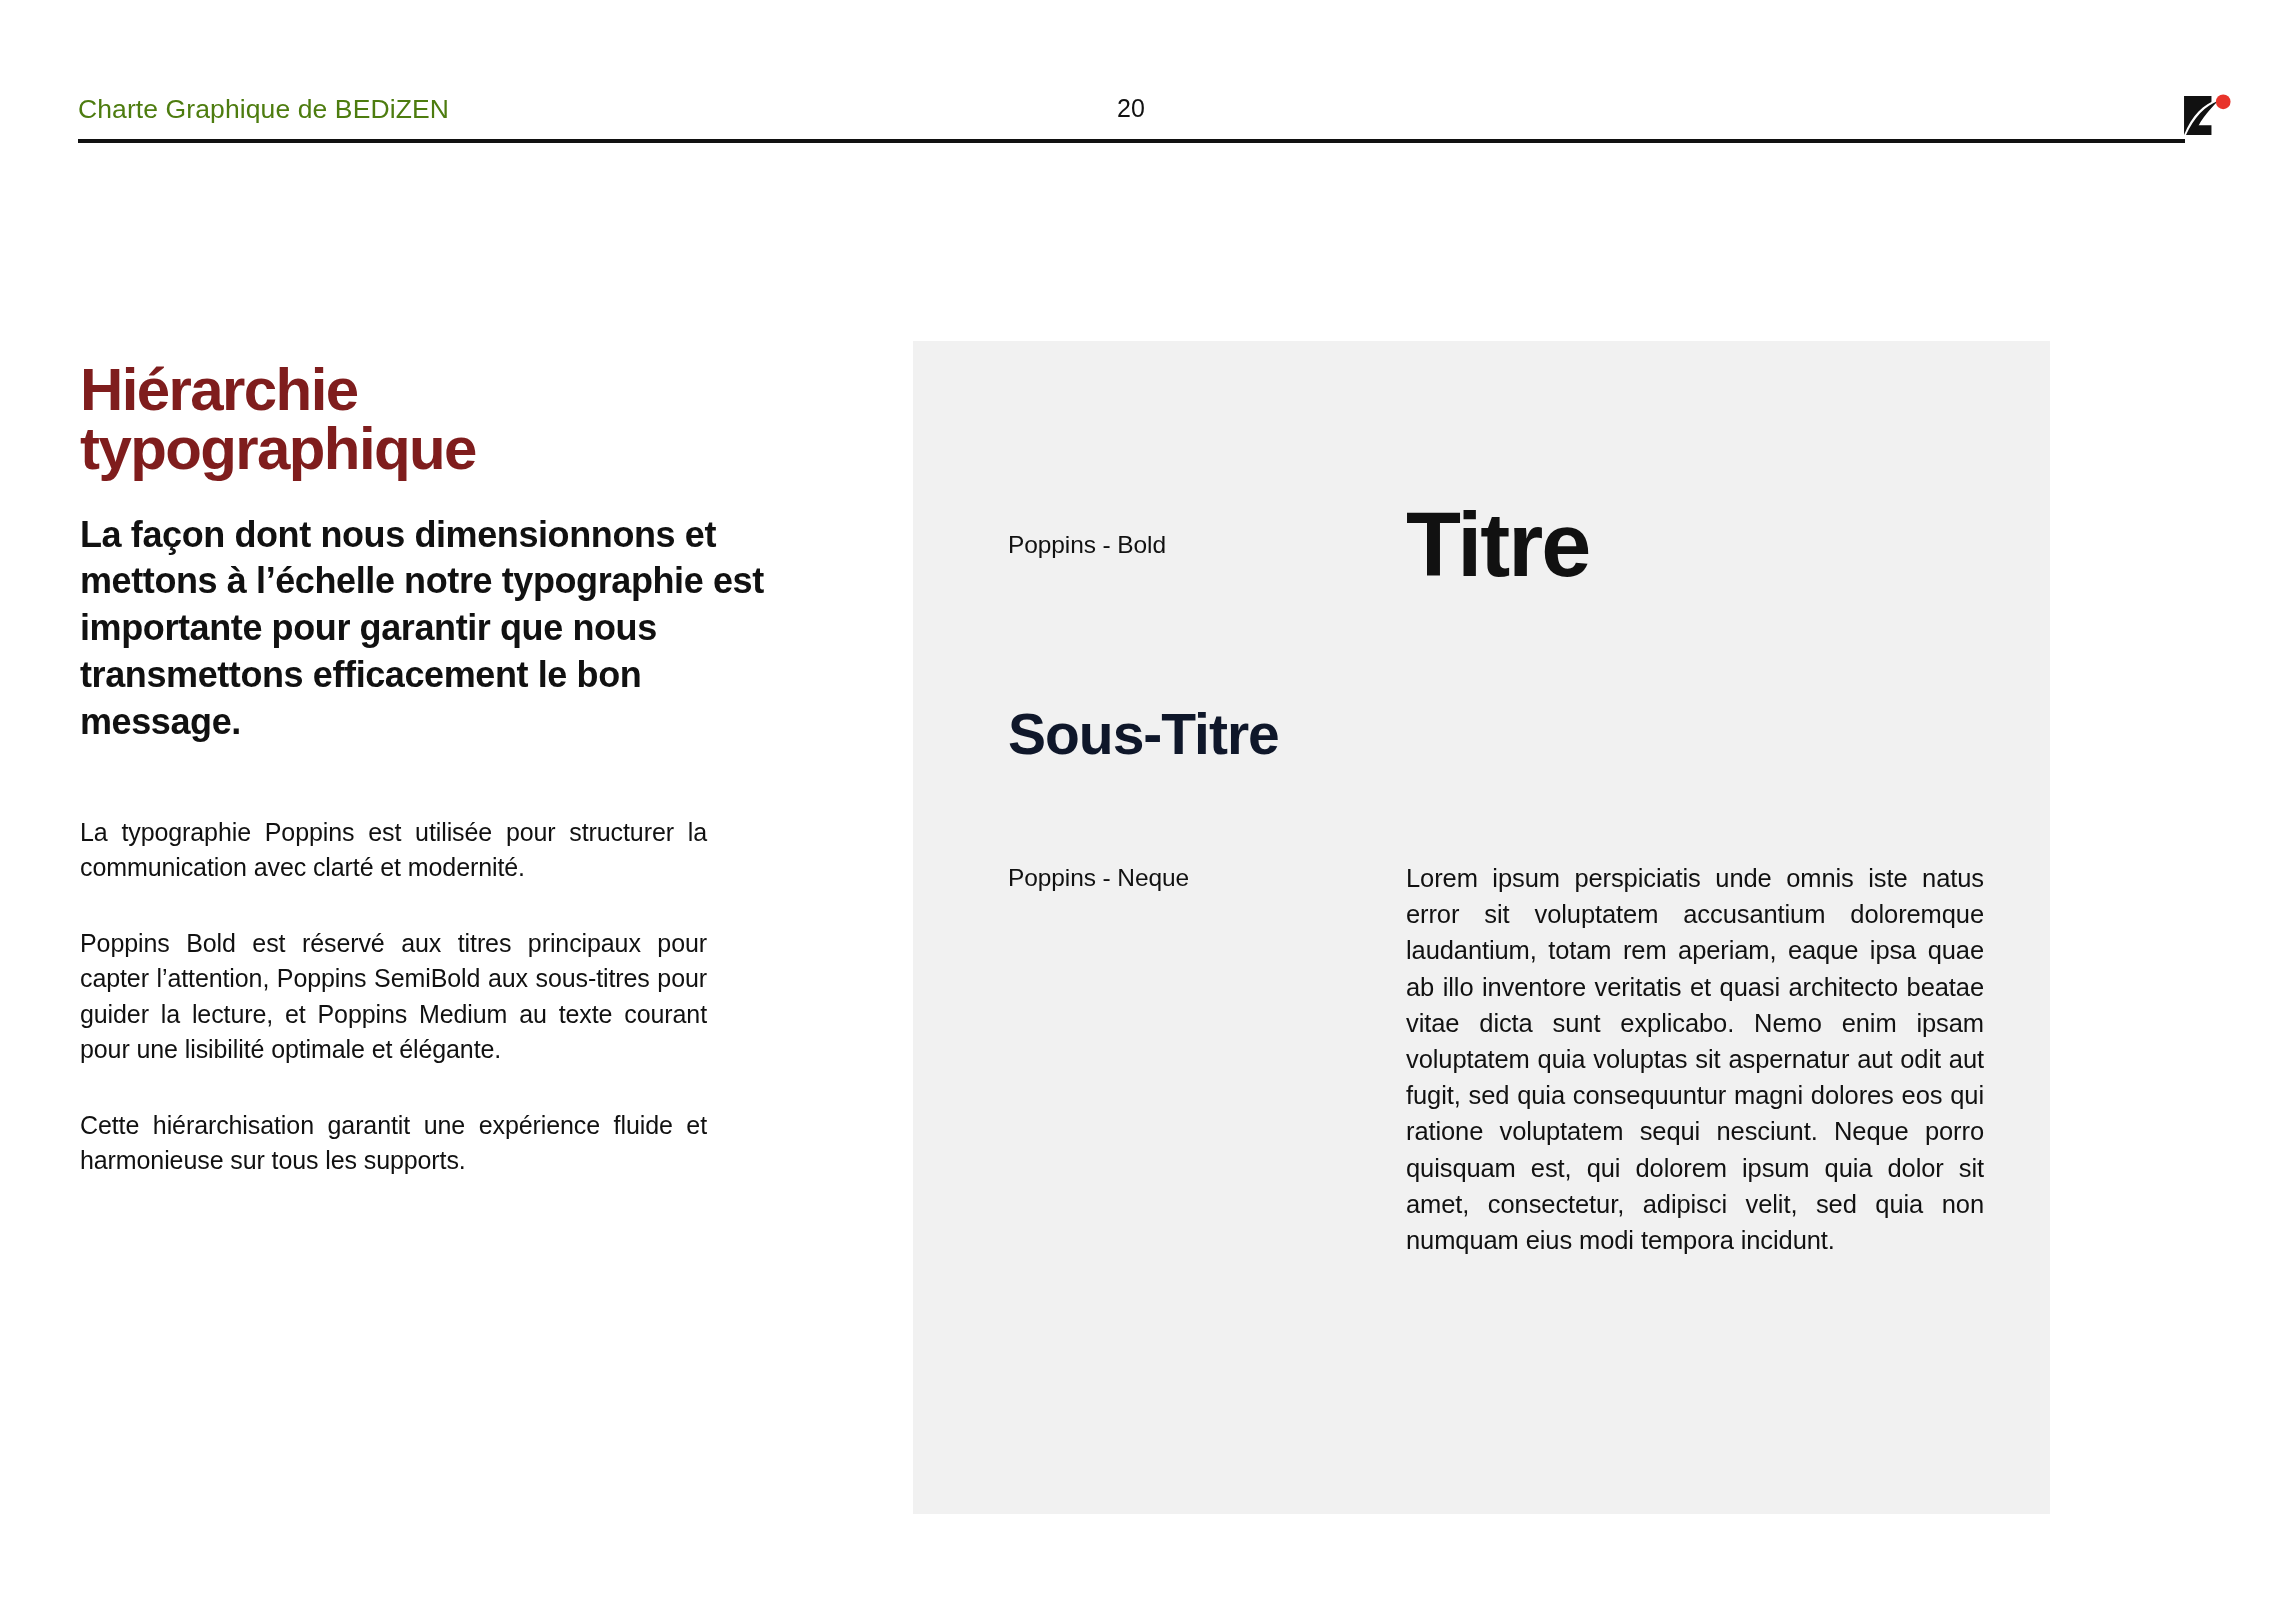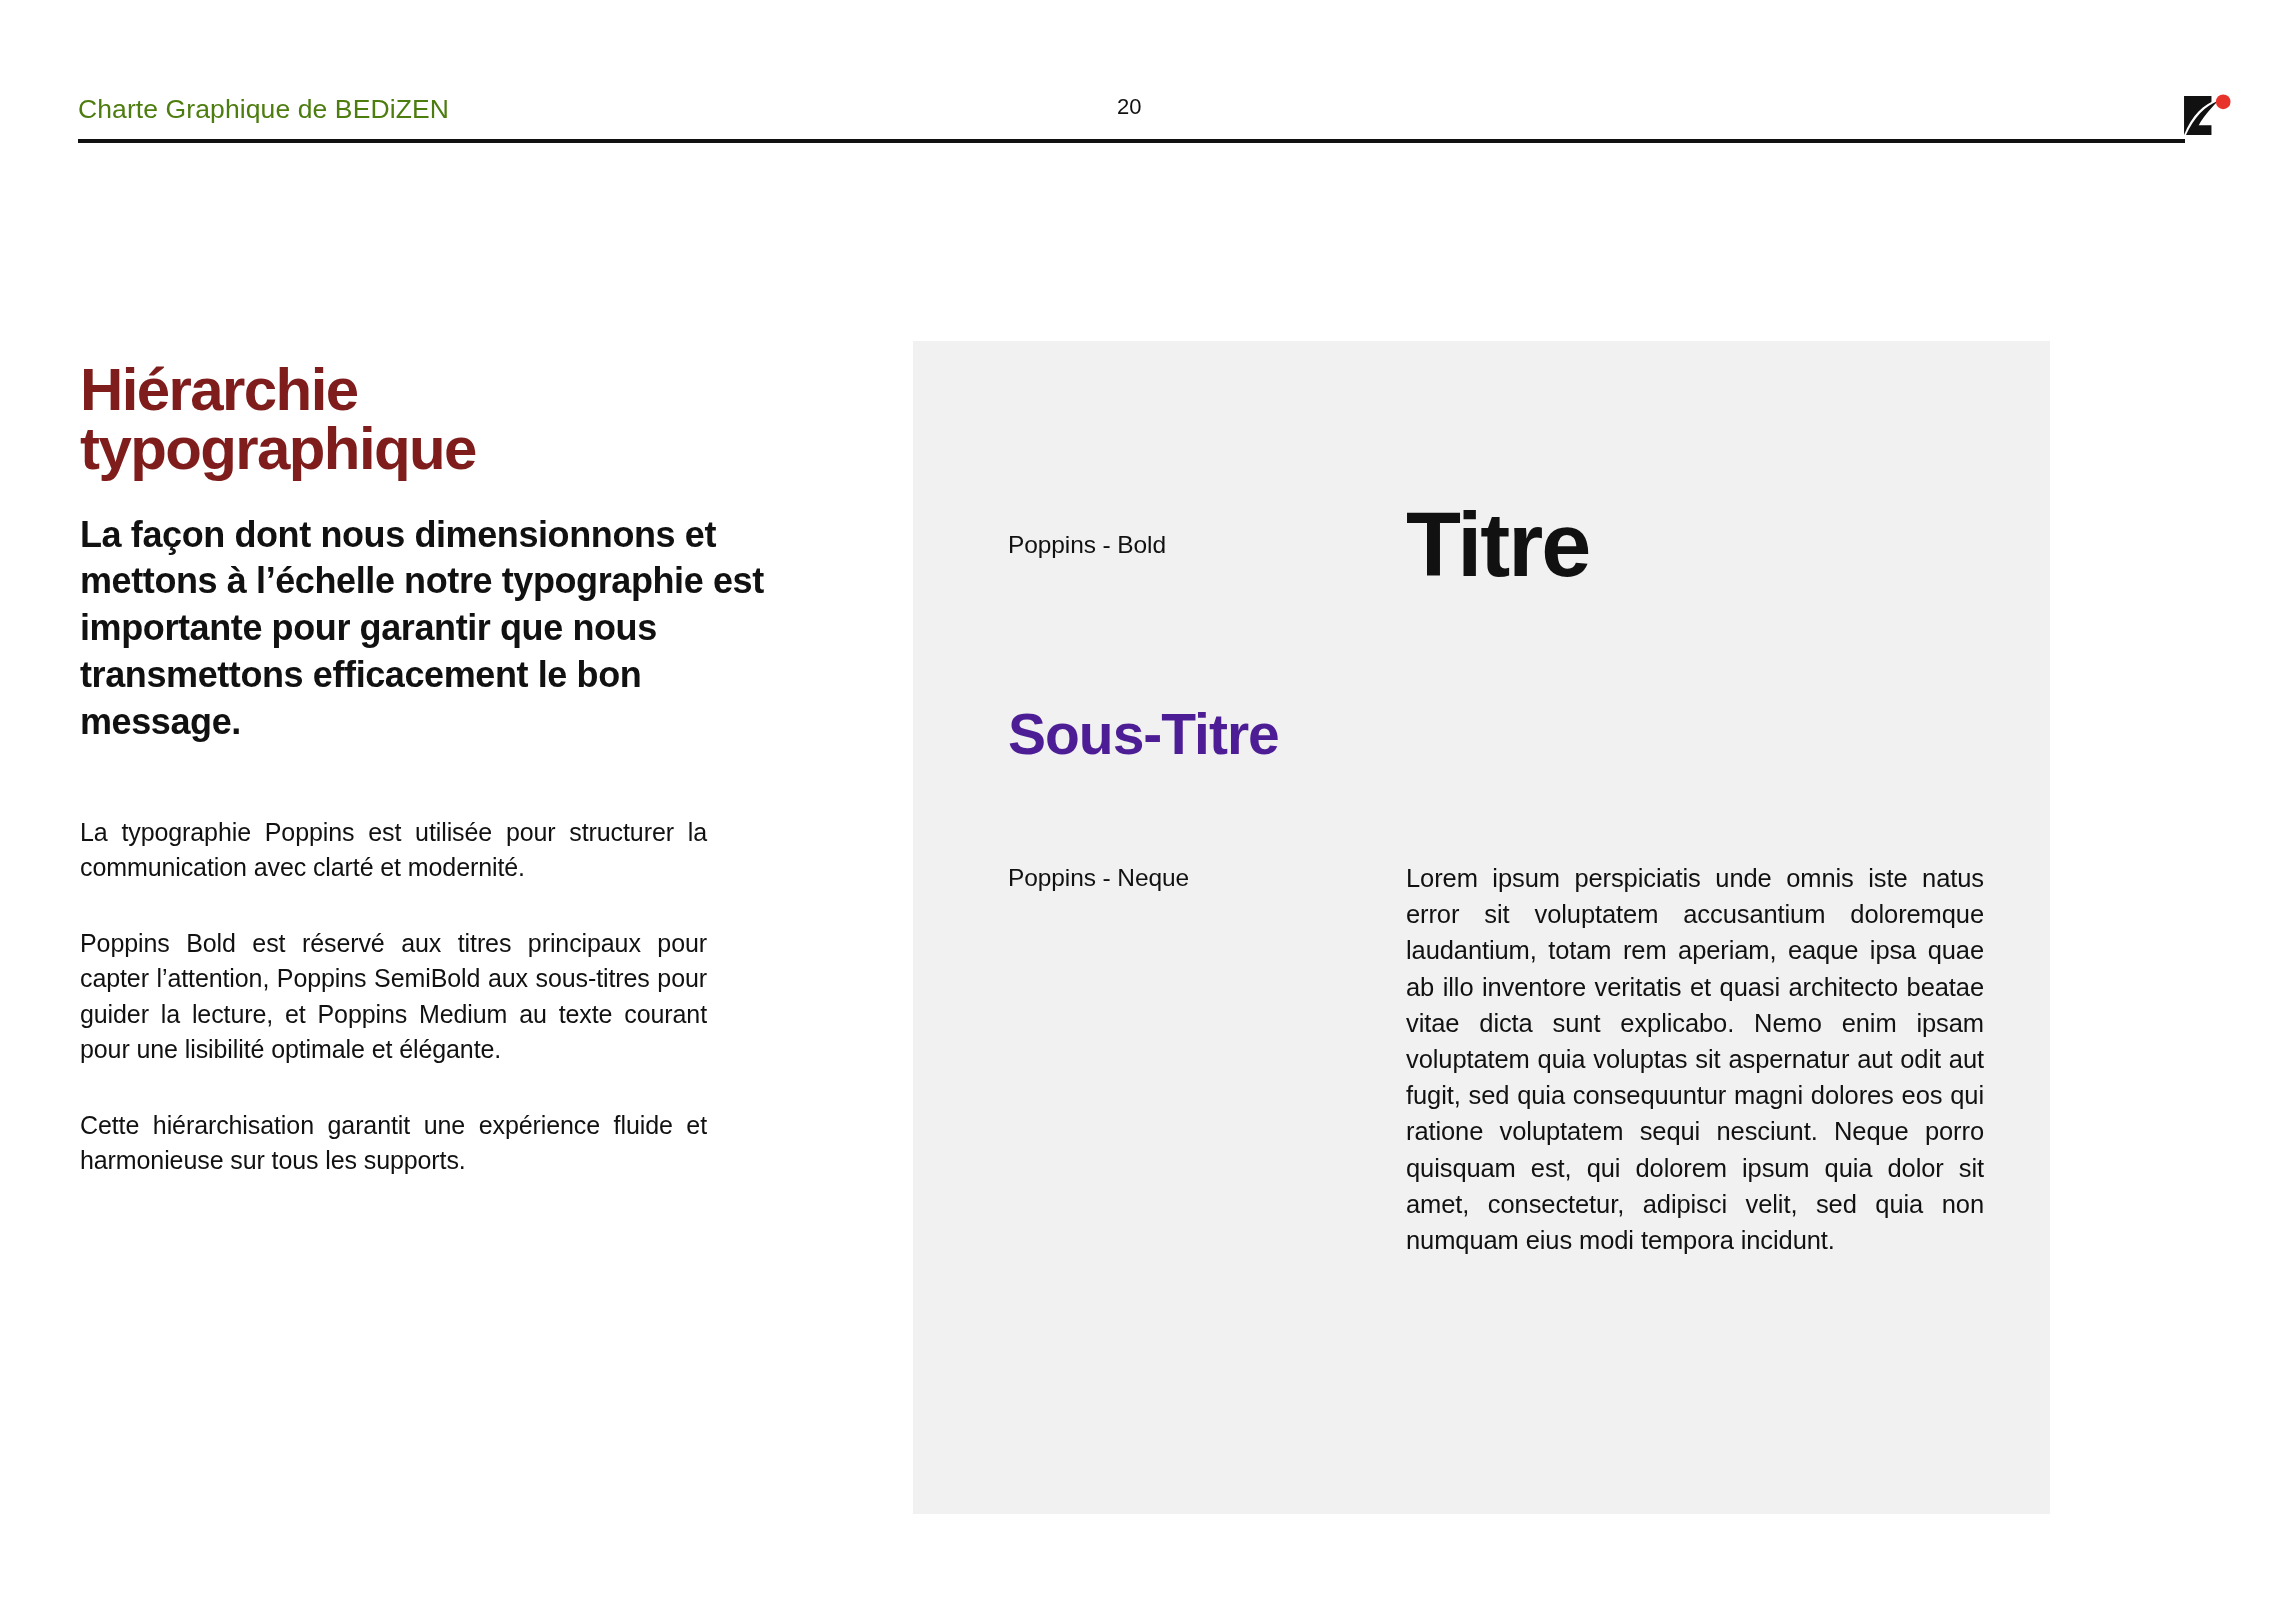--- a/index.html
+++ b/index.html
@@ -43,21 +43,21 @@
     font-size: 26.5px;
     font-weight: 400;
     letter-spacing: 0.1px;
     color: #4d7c0f;
     white-space: nowrap;
   }
   .header-pagenum {
     position: absolute;
     left: 1039px;
     top: 0;
-    font-size: 22px;
+    font-size: 25px;
     font-weight: 500;
     color: #111111;
   }
   .header-rule {
     position: absolute;
     left: 78px;
     top: 139px;
     width: 2107px;
     height: 3.9px;
     background: #111111;
@@ -142,21 +142,21 @@
     color: #111111;
   }
 
   #row-semibold { left: 95px; top: 365px; width: 980px; }
   #row-semibold .weight-label { width: 382px; padding-top: 17.6px; }
   .sample-soustitre {
     font-size: 57px;
     line-height: 1;
     font-weight: 600;
     letter-spacing: -1px;
-    color: #4c1d95;
+    color: #0f172a;
   }
 
   #row-medium { left: 95px; top: 519px; width: 980px; }
   #row-medium .weight-label { width: 382px; padding-top: 3.9px; }
   .sample-body {
     font-size: 25.5px;
     line-height: 1.42;
     font-weight: 500;
     text-align: justify;
     color: #111111;

